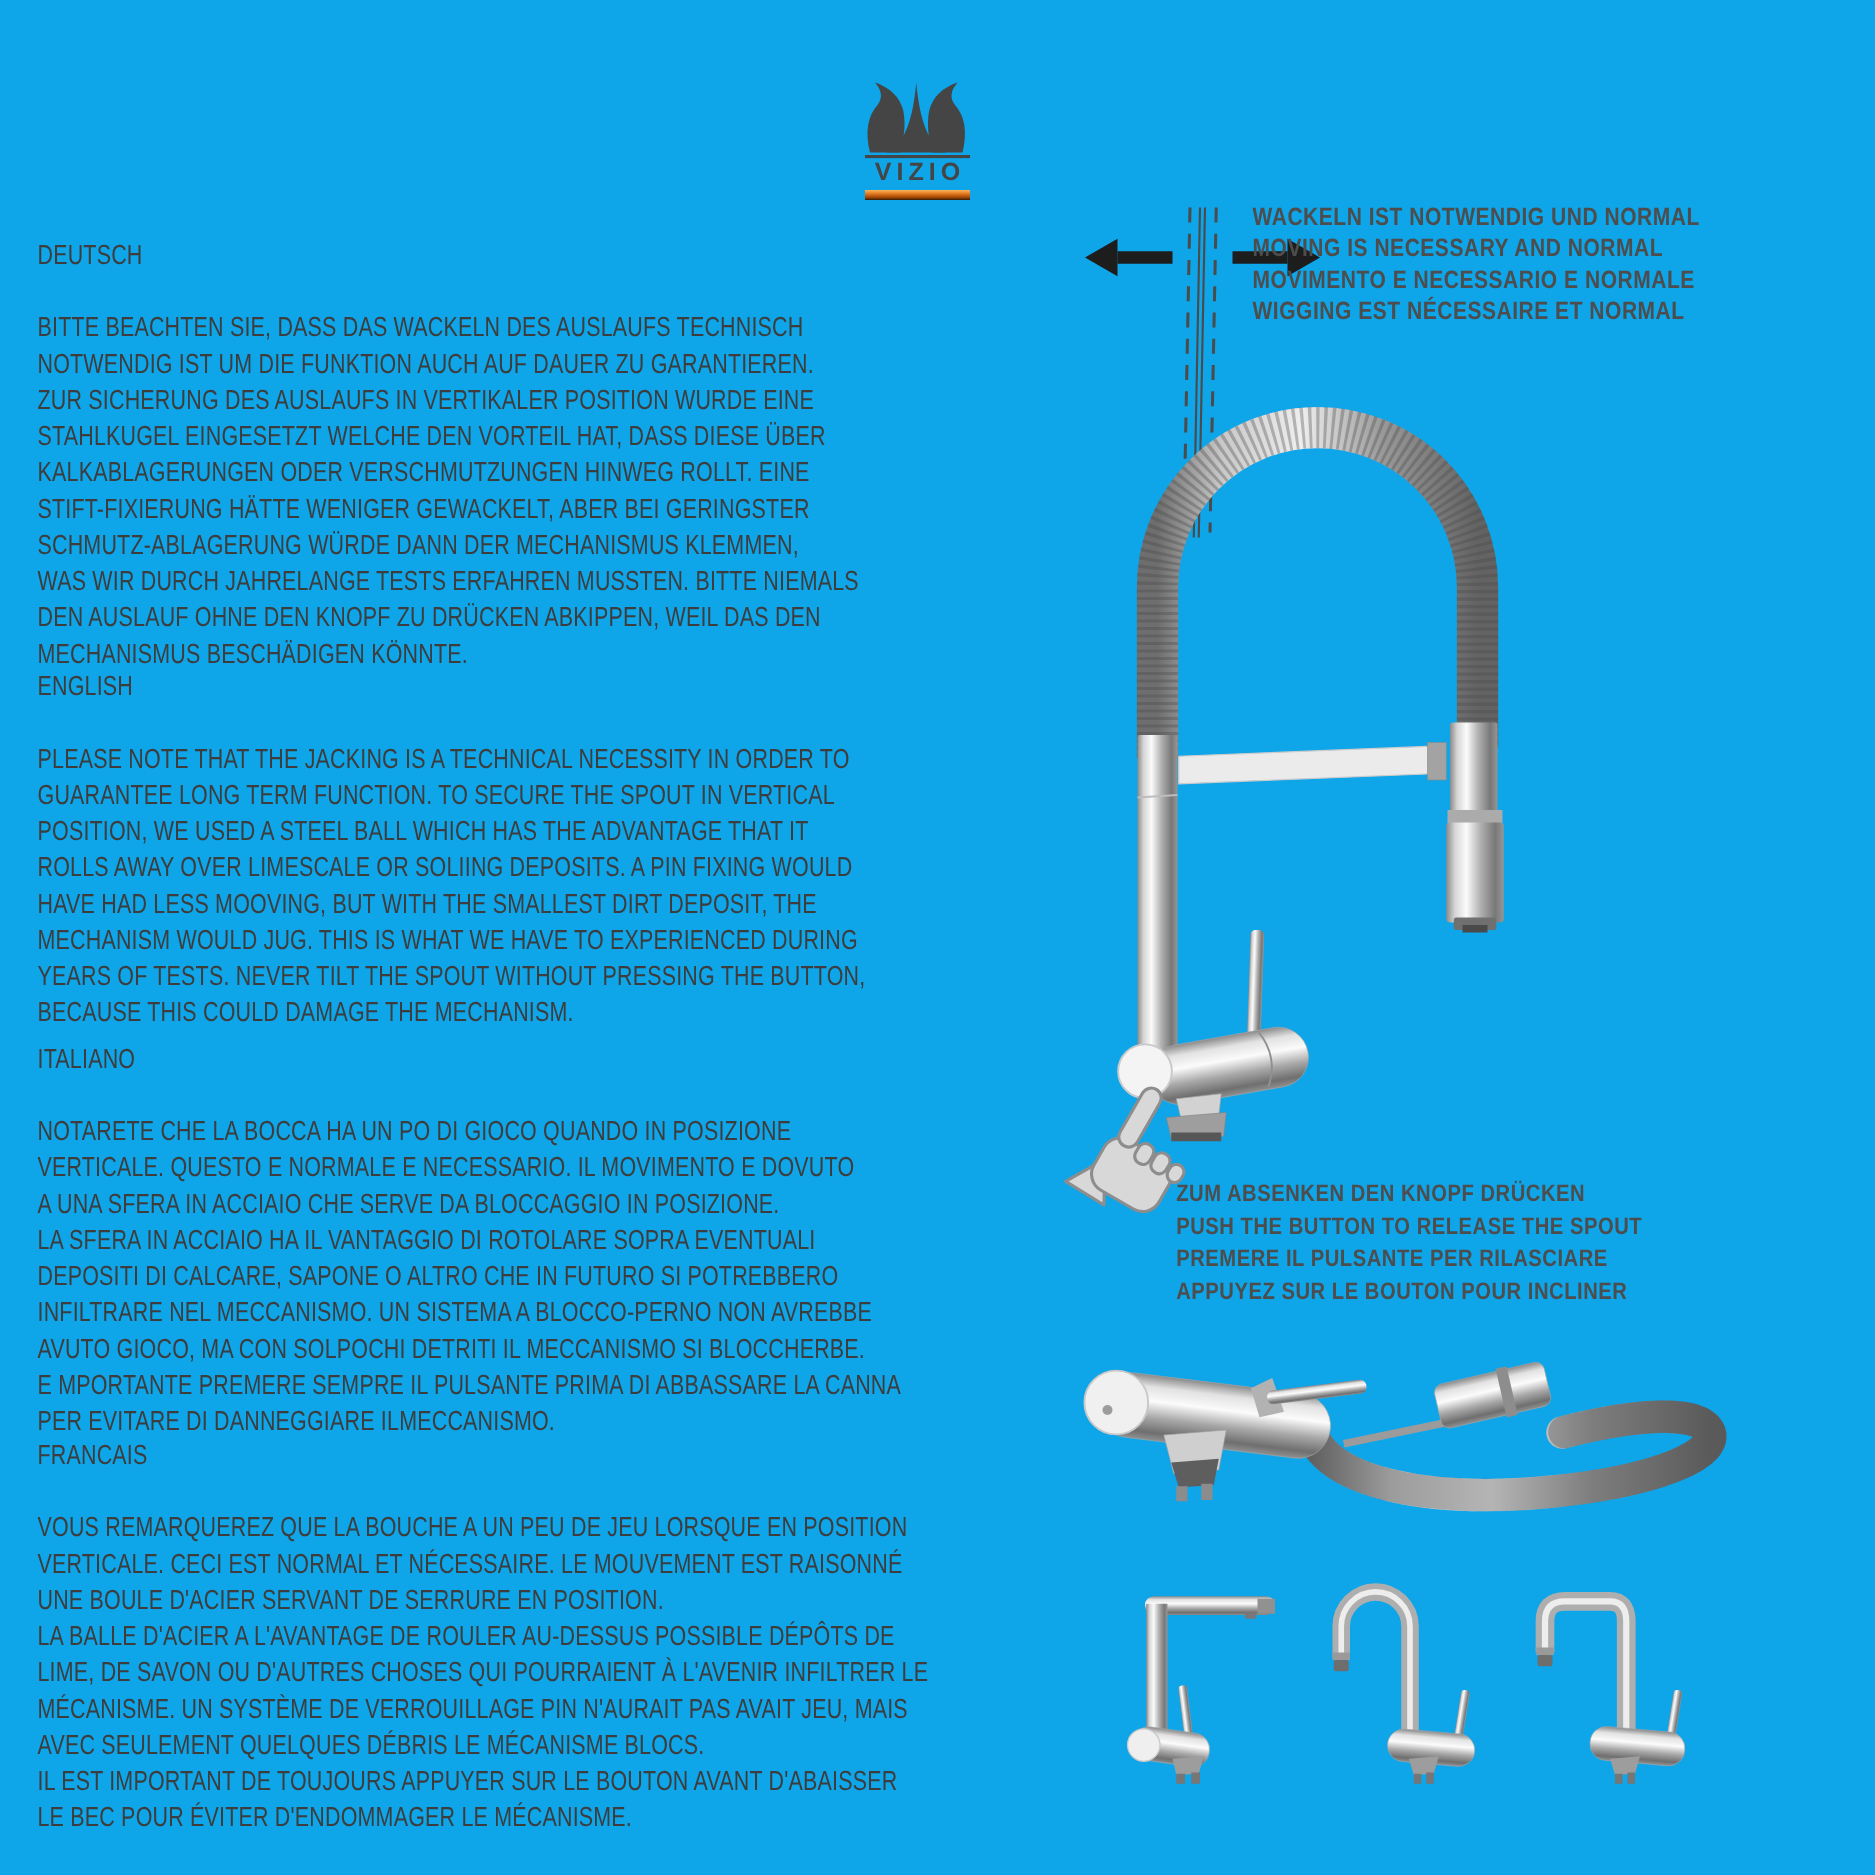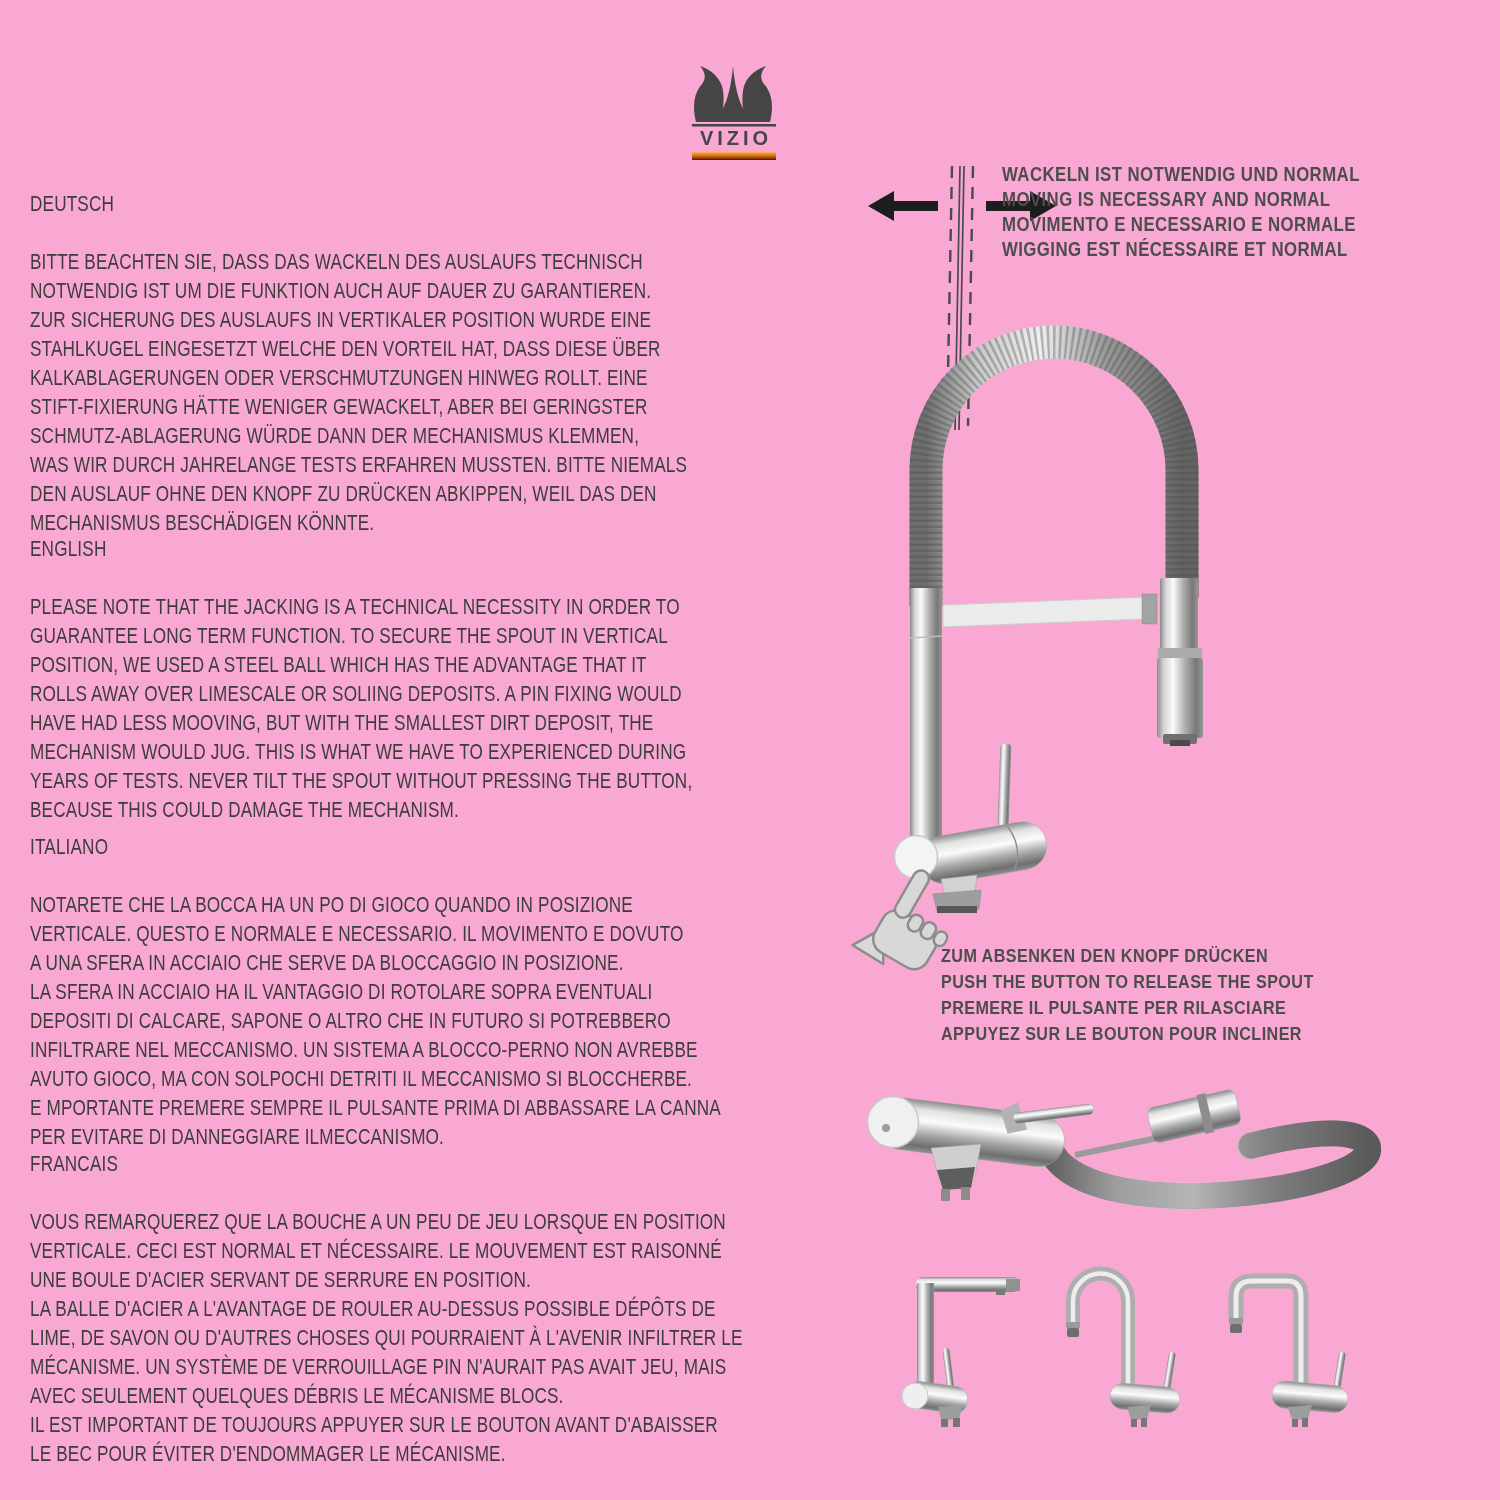--- a/index.html
+++ b/index.html
@@ -1,17 +1,17 @@
 <!DOCTYPE html>
 <html><head>
 <meta charset="utf-8">
 <style>
   html,body{margin:0;padding:0;background:#fff;}
   .page{
-    position:relative;width:1500px;height:1500px;background:#f9a8d4;
+    position:relative;width:1500px;height:1500px;background:#0ea5e9;
     overflow:hidden;font-family:"Liberation Sans",sans-serif;
   }
   .art-layer{position:absolute;left:0;top:0;width:1500px;height:1500px;}
   .lang-block{
     position:absolute;left:30px;width:1160px;
     font:22px/29px "Liberation Sans",sans-serif;
     color:#3d3d3d;letter-spacing:.2px;
     transform:scaleX(.78);transform-origin:0 0;
     white-space:pre-line;
   }

